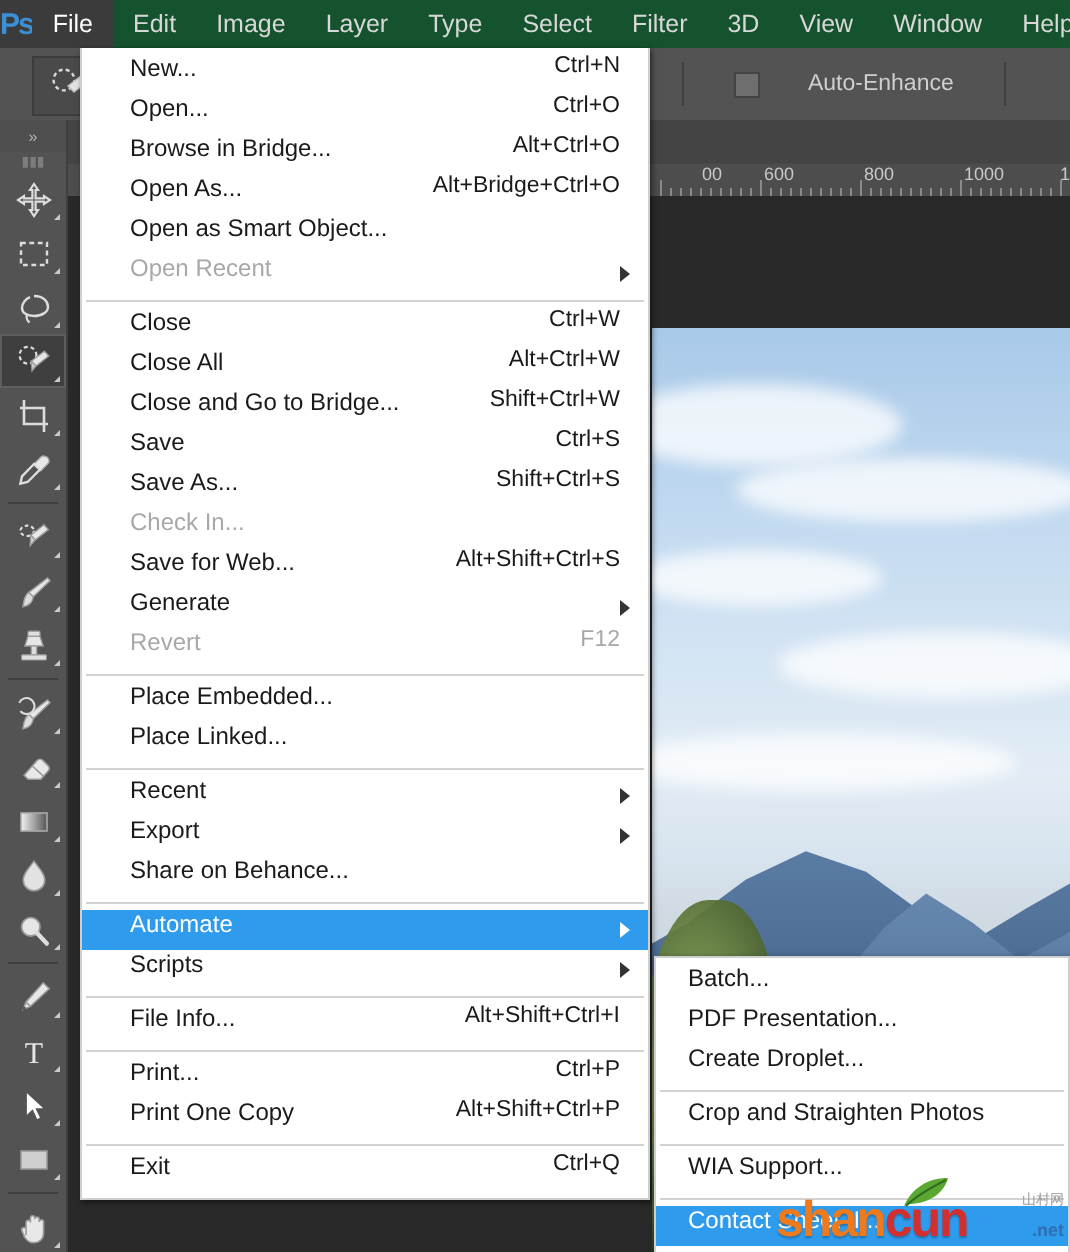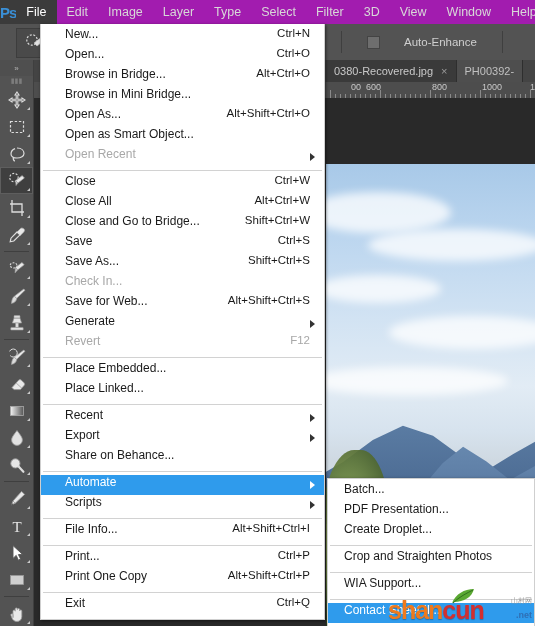--- a/index.html
+++ b/index.html
@@ -6,21 +6,21 @@
   body{
     width:535px;height:626px;overflow:hidden;
     font-family:"Liberation Sans", sans-serif;
     background:#4b4b4b;position:relative;
   }
   #app{position:absolute;inset:0;width:535px;height:626px;overflow:hidden;background:#535353;}
 
   
   .menubar{
     position:absolute;left:0;top:0;width:535px;height:24px;
-    background:#a21caf;display:flex;align-items:center;
+    background:#14532d;display:flex;align-items:center;
   }
   .ps-logo{
     width:40px;height:24px;display:flex;align-items:center;justify-content:center;
     color:#3a8fd6;font-weight:bold;font-size:15px;letter-spacing:-1px;
     background:#3b3b3b;
   }
   .mb-item{
     height:24px;line-height:24px;padding:12px 10px;color:#d8d8d8;font-size:12.5px;
     white-space:nowrap;
   }
@@ -209,29 +209,20 @@
       <span class="opt-sep"></span>
       <span class="chk"></span>
       <span>Auto-Enhance</span>
       <span class="opt-sep"></span>
       <span class="refine-btn">Refine Edge</span>
     </div>
   </div>
 
   <div class="tabbar">
     <div style="width:326px;"></div>
-    <div id="doc-tabs" style="display:flex;">
-        <div class="doctab">
-          <span>0380-Recovered.jpg</span>
-          <span class="x">×</span>
-        </div>
-        <div class="doctab inactive">
-          <span>PH00392-</span>
-        </div>
-      </div>
   </div>
 
   <div class="ruler">
     <div class="tickrow" id="ruler-ticks">
         <div class="tick" style="left: 330px; height: 8px;"></div>
         <div class="tick" style="left: 335px; height: 4px;"></div>
         <div class="tick" style="left: 340px; height: 4px;"></div>
         <div class="tick" style="left: 345px; height: 4px;"></div>
         <div class="tick" style="left: 350px; height: 4px;"></div>
         <div class="tick" style="left: 355px; height: 4px;"></div>
@@ -266,21 +257,21 @@
         <div class="tick" style="left: 500px; height: 4px;"></div>
         <div class="tick" style="left: 505px; height: 4px;"></div>
         <div class="tick" style="left: 510px; height: 4px;"></div>
         <div class="tick" style="left: 515px; height: 4px;"></div>
         <div class="tick" style="left: 520px; height: 4px;"></div>
         <div class="tick" style="left: 525px; height: 4px;"></div>
         <div class="tick" style="left: 530px; height: 8px;"></div>
       </div>
     <div id="ruler-labels">
         <div class="lbl" style="left: 351px;">00</div>
-        <div class="lbl" style="left: 366px;">600</div>
+        <div class="lbl" style="left: 382px;">600</div>
         <div class="lbl" style="left: 432px;">800</div>
         <div class="lbl" style="left: 482px;">1000</div>
         <div class="lbl" style="left: 530px;">1</div>
       </div>
   </div>
 
   <div class="canvasarea">
     <div class="photo">
       <div class="ph-sky"></div>
       <div class="cloud" style="left:-10%;top:6%;width:70%;height:9%;"></div>
@@ -452,25 +443,22 @@
         </div>
         <div class="mi">
           <span class="lbl">Open...</span>
           <span class="sc">Ctrl+O</span>
         </div>
         <div class="mi">
           <span class="lbl">Browse in Bridge...</span>
           <span class="sc">Alt+Ctrl+O</span>
         </div>
         <div class="mi">
-          <span class="lbl">Browse in Mini Bridge...</span>
-        </div>
-        <div class="mi">
           <span class="lbl">Open As...</span>
-          <span class="sc">Alt+Shift+Ctrl+O</span>
+          <span class="sc">Alt+Bridge+Ctrl+O</span>
         </div>
         <div class="mi">
           <span class="lbl">Open as Smart Object...</span>
         </div>
         <div class="mi dis">
           <span class="lbl">Open Recent</span>
           <span class="arrow"></span>
         </div>
         <div class="msep"></div>
         <div class="mi">

